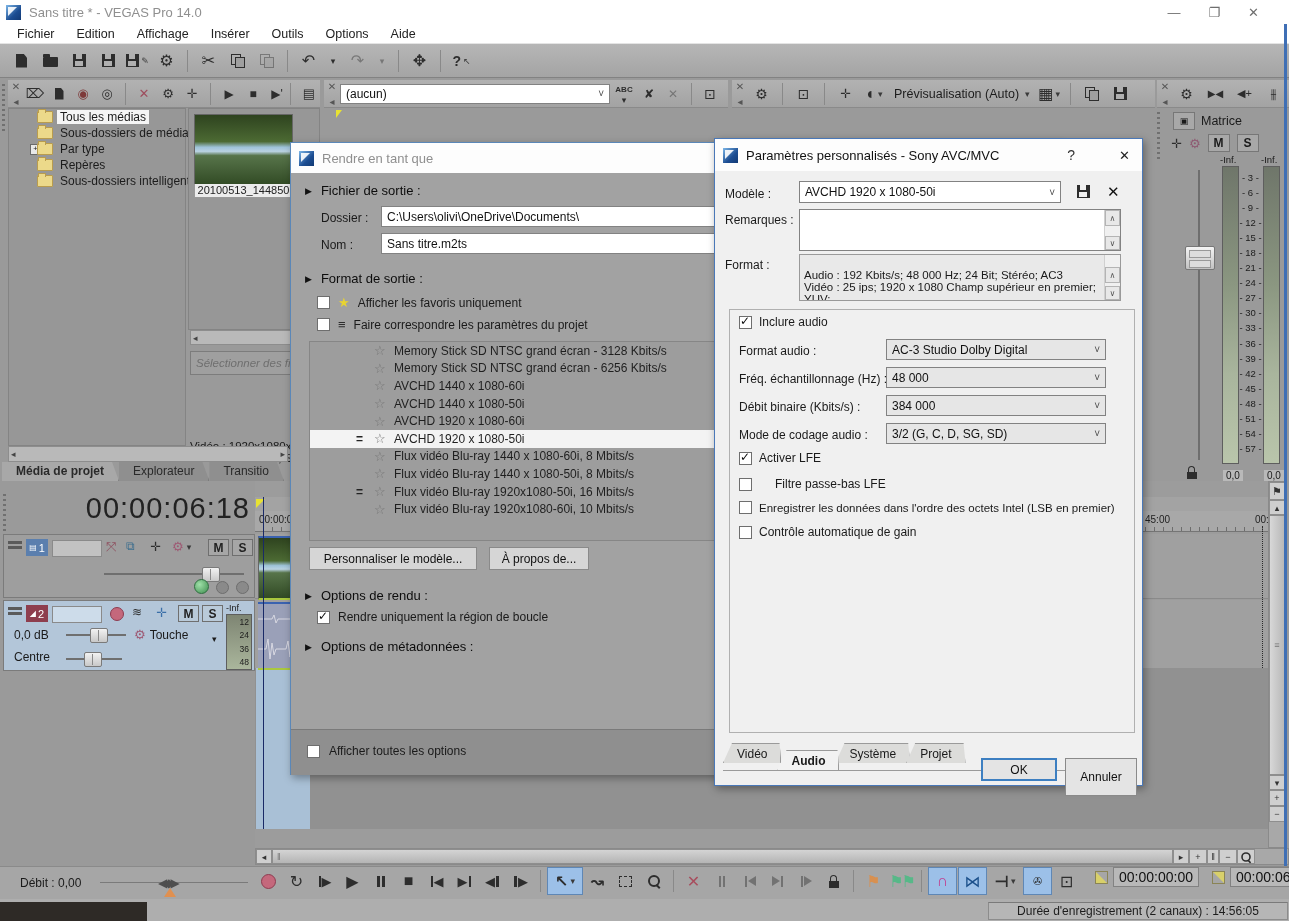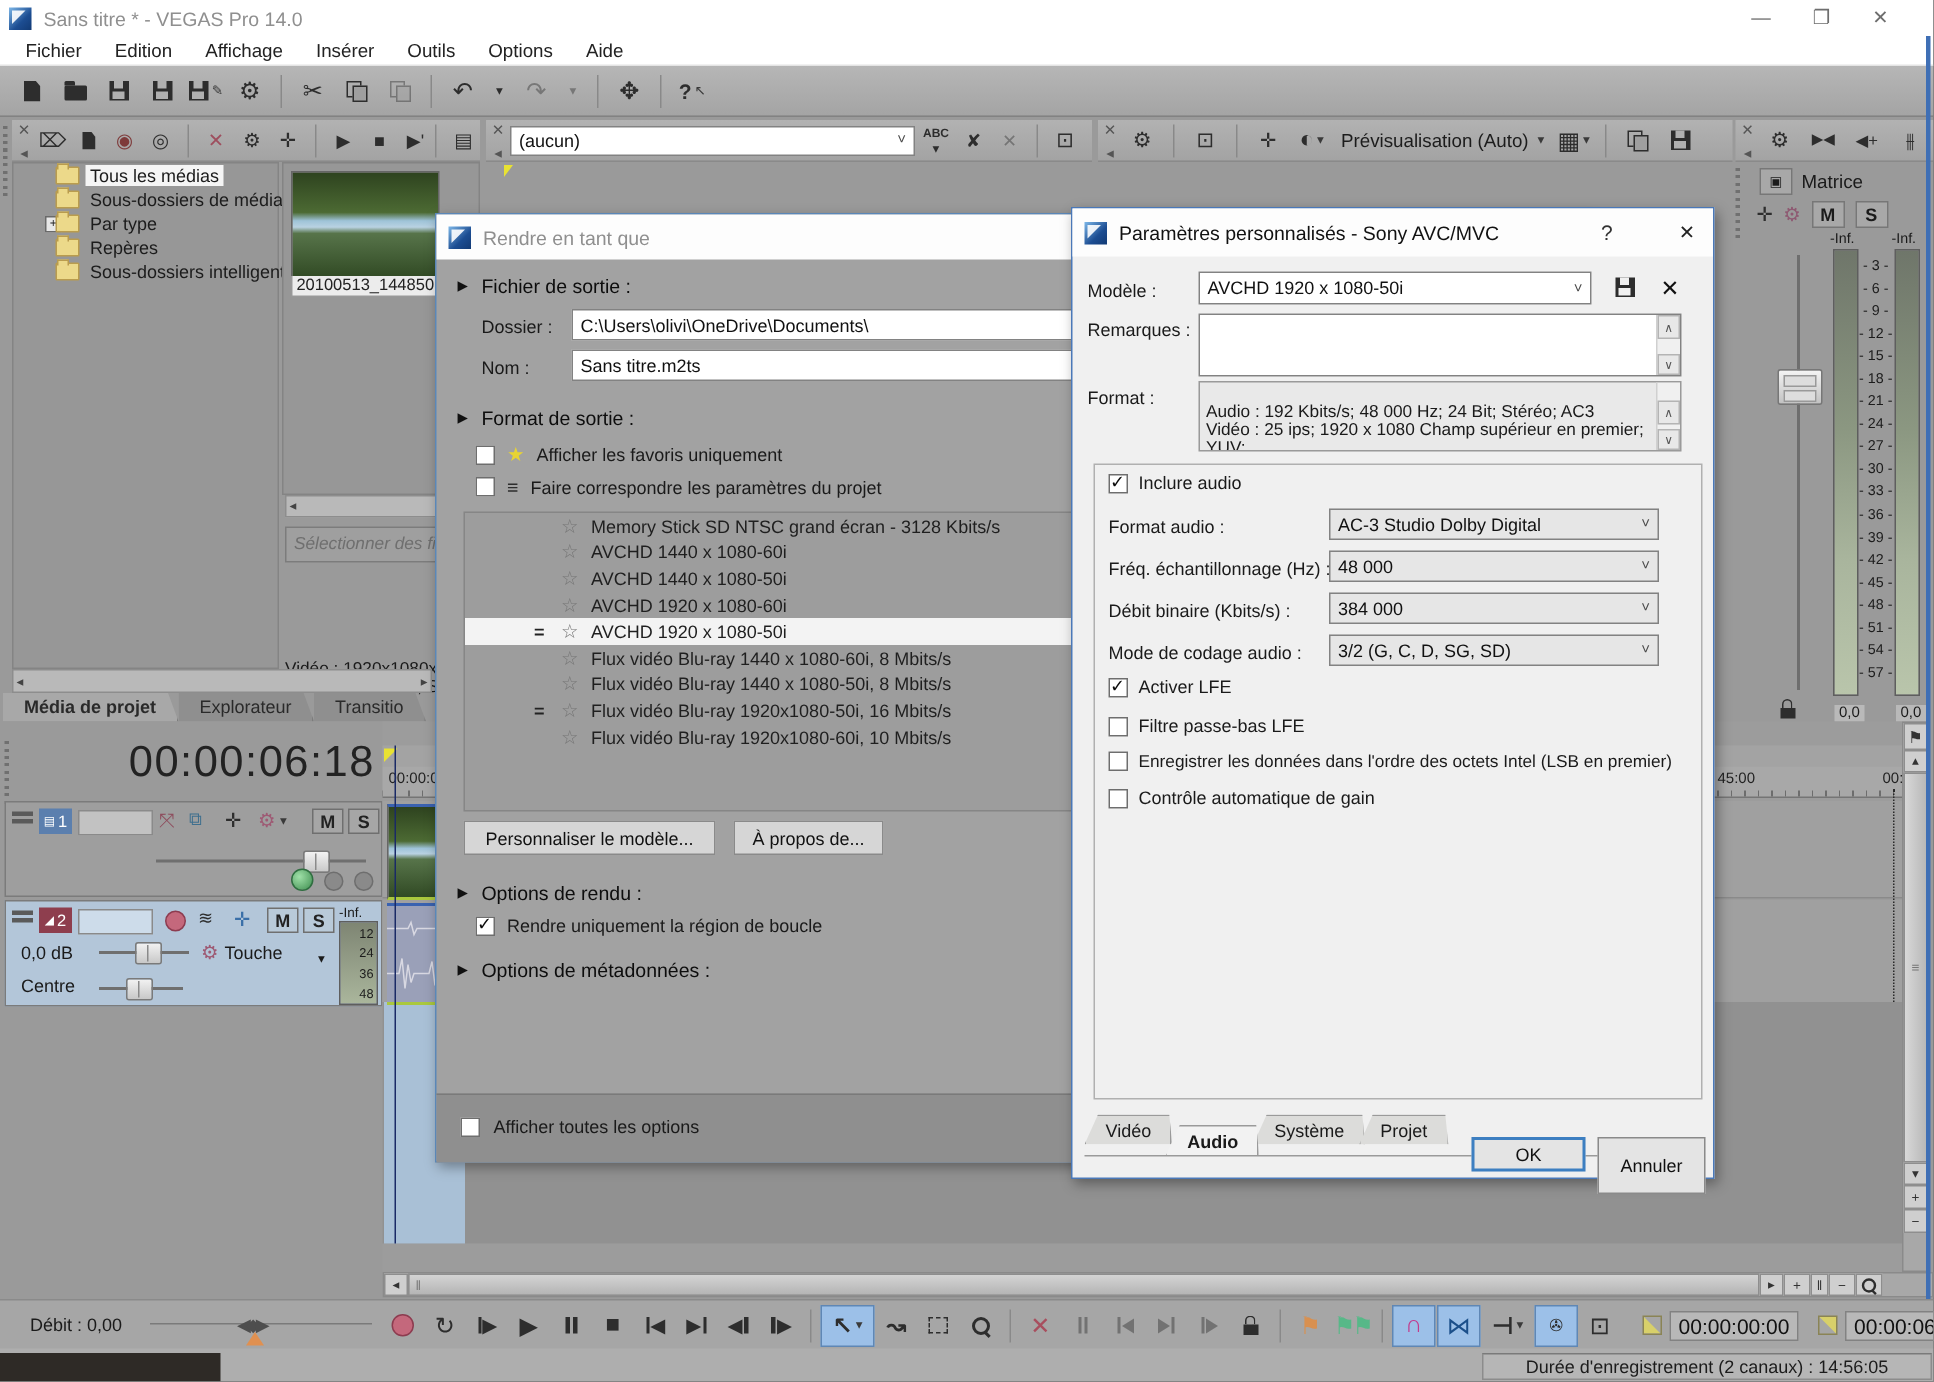--- a/index.html
+++ b/index.html
@@ -479,21 +479,21 @@
     <div style="width:895px;background:linear-gradient(#d4d4d4,#b4b4b4);border:1px solid #8e8e8e;display:flex;align-items:center;padding-left:4px;color:#777;font-size:9px">‖</div>
     <div class="scroll-btn" style="width:16px">▸</div>
     <div class="scroll-btn" style="width:18px">+</div>
     <div class="scroll-btn" style="width:12px">‖</div>
     <div class="scroll-btn" style="width:18px">−</div>
     <div class="scroll-btn" style="width:18px">
         <div class="i-zoom" style="transform:scale(.8)"></div>
       </div>
   </div>
 
-  <div class="abs" style="left:0;top:866px;width:1289px;height:33px;background:#a6a6a6;border-top:1px solid #8a8a8a;display:flex;align-items:center">
+  <div class="abs" style="left:0;top:866px;width:1289px;height:33px;background:#a6a6a6;border-top:1px solid #8a8a8a;display:flex;align-items:flex-start">
     <div style="width:255px;position:relative;height:33px;flex:none">
       <span class="abs" style="left:20px;top:9px;font-size:12px">Débit : 0,00</span>
       <div class="abs" style="left:100px;top:15px;width:148px;height:1px;background:#7a7a7a"></div>
       <div class="abs" style="left:158px;top:9px;color:#4e4e4e;font-size:12px;letter-spacing:-3px">◀◆▶</div>
       <div class="abs" style="left:164px;top:21px;width:0;height:0;border-left:6px solid transparent;border-right:6px solid transparent;border-bottom:9px solid #e09050"></div>
     </div>
     <div class="flex" style="gap:1px">
       <div class="tb">
           <div class="rec-ring"></div>
         </div>
@@ -619,20 +619,25 @@
       <span class="cb"></span>
       <span class="g-eq" style="color:#2d2d2d;font-size:13px"></span>
       <span>Faire correspondre les paramètres du projet</span>
     </div>
     <div class="abs" style="left:18px;top:198px;width:724px;height:198px;background:#9d9d9d;border:1px solid #868686;overflow:hidden">
 
     <div class="fmt-row">
           <span class="eq">=</span>
           <span class="st g-star"></span>
           <span>Memory Stick SD NTSC grand écran - 3128 Kbits/s</span>
+        </div>
+        <div class="fmt-row">
+          <span class="eq">=</span>
+          <span class="st g-star"></span>
+          <span>Memory Stick SD NTSC grand écran - 6256 Kbits/s</span>
         </div>
         <div class="fmt-row">
           <span class="eq">=</span>
           <span class="st g-star"></span>
           <span>AVCHD 1440 x 1080-60i</span>
         </div>
         <div class="fmt-row">
           <span class="eq">=</span>
           <span class="st g-star"></span>
           <span>AVCHD 1440 x 1080-50i</span>
@@ -747,21 +752,21 @@
     </div>
     <span class="abs" style="left:24px;top:289px">Mode de codage audio :</span>
     <div class="abs combo" style="left:171px;top:284px;width:220px;height:21px">
       <span>3/2 (G, C, D, SG, SD)</span>
         <span class="dd">˅</span>
     </div>
     <div class="abs flex" style="left:24px;top:312px;gap:7px">
       <span class="cb on"></span>
       <span>Activer LFE</span>
     </div>
-    <div class="abs flex" style="left:24px;top:338px;gap:7px">
+    <div class="abs flex" style="left:24px;top:338px;gap:23px">
       <span class="cb"></span>
       <span>Filtre passe-bas LFE</span>
     </div>
     <div class="abs flex" style="left:24px;top:362px;gap:7px">
       <span class="cb"></span>
       <span style="font-size:11.5px">Enregistrer les données dans l'ordre des octets Intel (LSB en premier)</span>
     </div>
     <div class="abs flex" style="left:24px;top:386px;gap:7px">
       <span class="cb"></span>
       <span>Contrôle automatique de gain</span>

